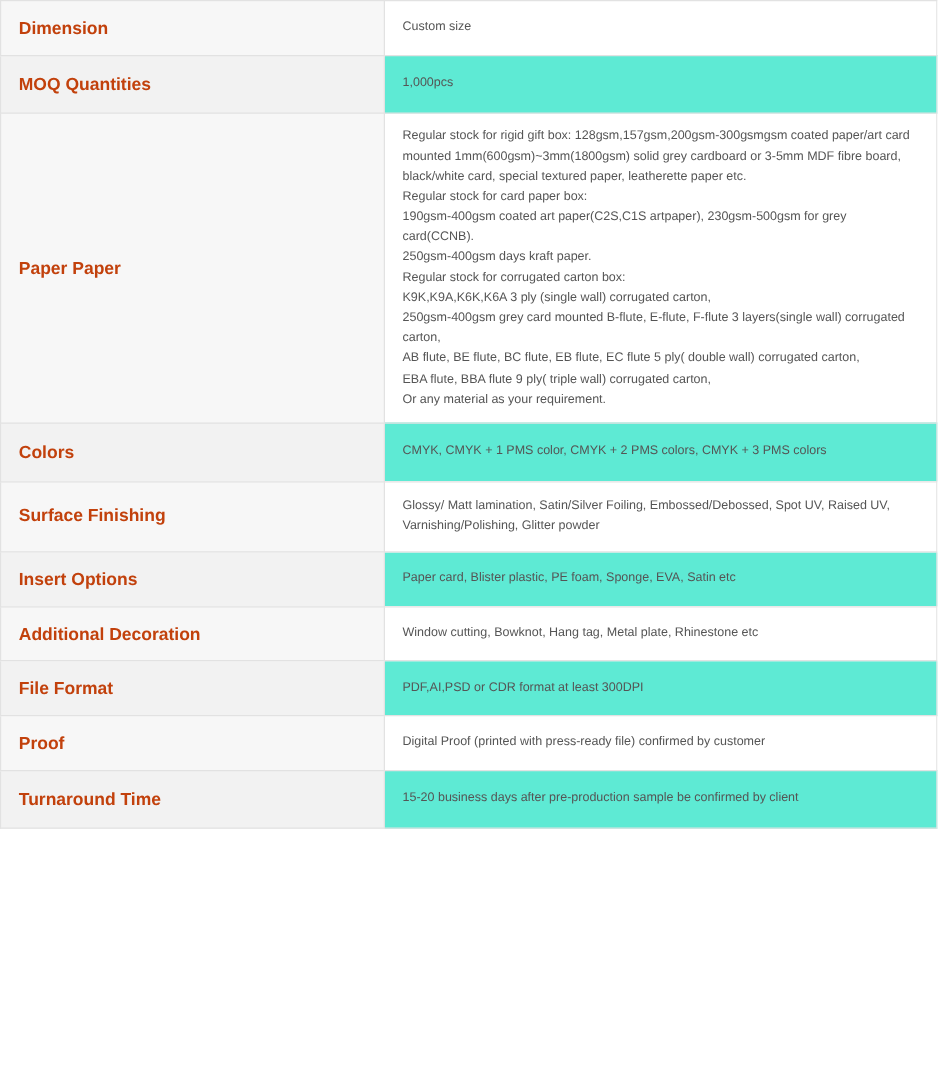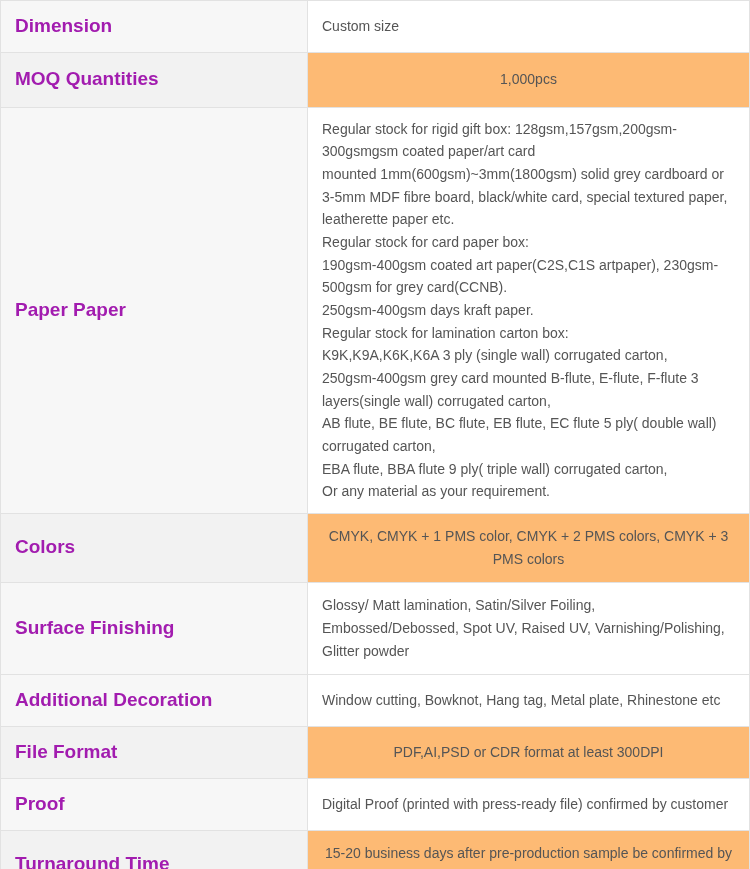--- a/index.html
+++ b/index.html
@@ -19,41 +19,40 @@
     border-collapse: collapse;
     table-layout: fixed;
   }
   .spec-table tr {
     background: #ffffff;
   }
   .spec-table td {
     border: 1px solid #e2e2e2;
     vertical-align: middle;
     padding: 10px 14px;
-    font-size: 14px;
+    font-size: 10px;
     line-height: 1.62;
   }
   .spec-table td.label {
     width: 278px;
     font-weight: bold;
-    color: #a21caf;
+    color: #c2410c;
     background: #f7f7f7;
-    font-size: 19px;
+    font-size: 14px;
   }
   .spec-table td.value {
     color: #555555;
     background: #ffffff;
     font-weight: normal;
   }
   .spec-table tr.alt td.label {
     background: #f2f2f2;
   }
   .spec-table tr.alt td.value {
-    background: #fdba74;
-    text-align: center;
+    background: #5eead4;
   }
   .value-lines span {
     display: block;
   }
   .tall td {
     padding-top: 11px;
     padding-bottom: 12px;
   }
 </style>
 </head>
@@ -79,21 +78,21 @@
     </tr>
     <tr>
       <td class="label">Paper Paper</td>
       <td class="value">
         <div class="value-lines">
             <span>Regular stock for rigid gift box: 128gsm,157gsm,200gsm-300gsmgsm coated paper/art card</span>
             <span>mounted 1mm(600gsm)~3mm(1800gsm) solid grey cardboard or 3-5mm MDF fibre board, black/white card, special textured paper, leatherette paper etc.</span>
             <span>Regular stock for card paper box:</span>
             <span>190gsm-400gsm coated art paper(C2S,C1S artpaper), 230gsm-500gsm for grey card(CCNB).</span>
             <span>250gsm-400gsm days kraft paper.</span>
-            <span>Regular stock for lamination carton box:</span>
+            <span>Regular stock for corrugated carton box:</span>
             <span>K9K,K9A,K6K,K6A 3 ply (single wall) corrugated carton,</span>
             <span>250gsm-400gsm grey card mounted B-flute, E-flute, F-flute 3 layers(single wall) corrugated carton,</span>
             <span>AB flute, BE flute, BC flute, EB flute, EC flute 5 ply( double wall) corrugated carton,</span>
             <span>EBA flute, BBA flute 9 ply( triple wall) corrugated carton,</span>
             <span>Or any material as your requirement.</span>
           </div>
       </td>
     </tr>
     <tr class="alt tall">
       <td class="label">Colors</td>
@@ -101,20 +100,28 @@
         <div class="value-lines">
             <span>CMYK, CMYK + 1 PMS color, CMYK + 2 PMS colors, CMYK + 3 PMS colors</span>
           </div>
       </td>
     </tr>
     <tr class="tall">
       <td class="label">Surface Finishing</td>
       <td class="value">
         <div class="value-lines">
             <span>Glossy/ Matt lamination, Satin/Silver Foiling,   Embossed/Debossed, Spot UV, Raised UV, Varnishing/Polishing, Glitter powder</span>
+          </div>
+      </td>
+    </tr>
+    <tr class="alt">
+      <td class="label">Insert Options</td>
+      <td class="value">
+        <div class="value-lines">
+            <span>Paper card, Blister plastic, PE foam, Sponge, EVA,   Satin etc</span>
           </div>
       </td>
     </tr>
     <tr>
       <td class="label">Additional Decoration</td>
       <td class="value">
         <div class="value-lines">
             <span>Window cutting, Bowknot, Hang tag, Metal   plate, Rhinestone etc</span>
           </div>
       </td>

